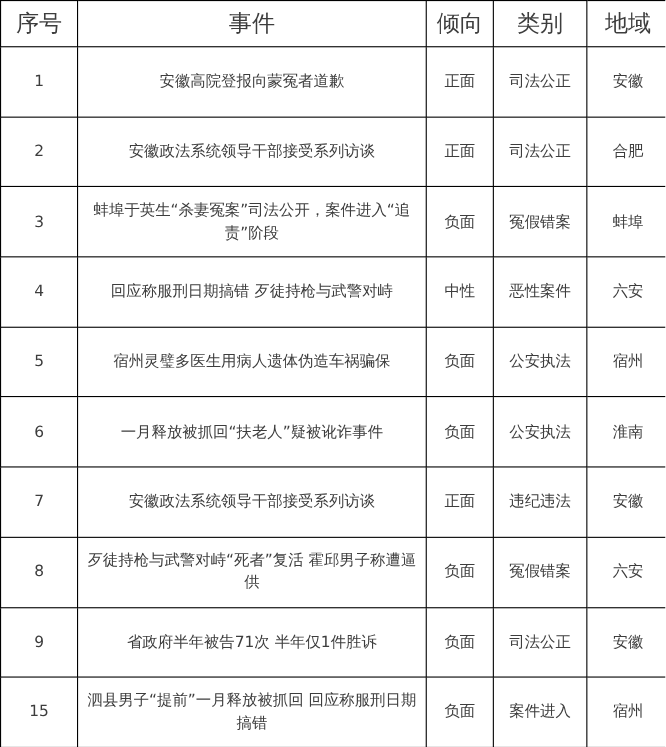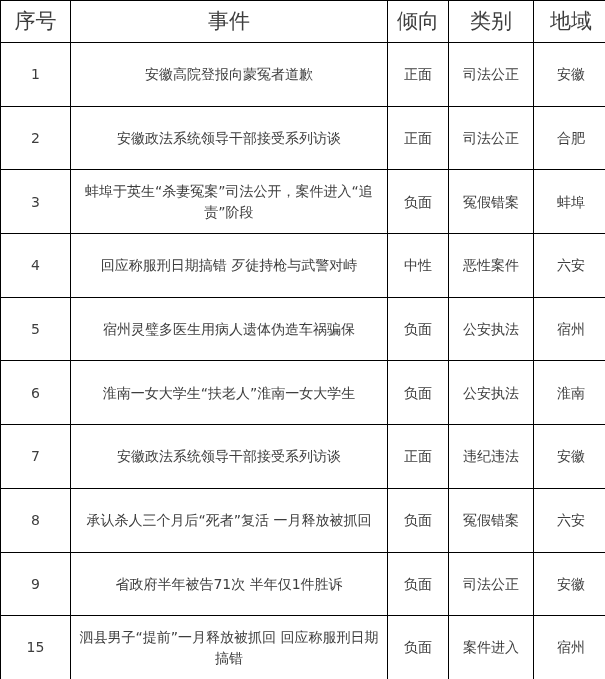--- a/index.html
+++ b/index.html
@@ -100,37 +100,37 @@
   <tr>
     <td>5</td>
     <td>宿州灵璧多医生用病人遗体伪造车祸骗保</td>
     <td>负面</td>
     <td>公安执法</td>
     <td>宿州</td>
   </tr>
 
   <tr>
     <td>6</td>
-    <td>淮南一女大学生“扶老人”淮南一女大学生</td>
+    <td>一月释放被抓回“扶老人”疑被讹诈事件</td>
     <td>负面</td>
     <td>公安执法</td>
     <td>淮南</td>
   </tr>
 
   <tr>
     <td>7</td>
     <td>安徽政法系统领导干部接受系列访谈</td>
     <td>正面</td>
     <td>违纪违法</td>
     <td>安徽</td>
   </tr>
 
   <tr>
     <td>8</td>
-    <td>承认杀人三个月后“死者”复活 一月释放被抓回</td>
+    <td>歹徒持枪与武警对峙“死者”复活 霍邱男子称遭逼供</td>
     <td>负面</td>
     <td>冤假错案</td>
     <td>六安</td>
   </tr>
 
   <tr>
     <td>9</td>
     <td>省政府半年被告71次 半年仅1件胜诉</td>
     <td>负面</td>
     <td>司法公正</td>

